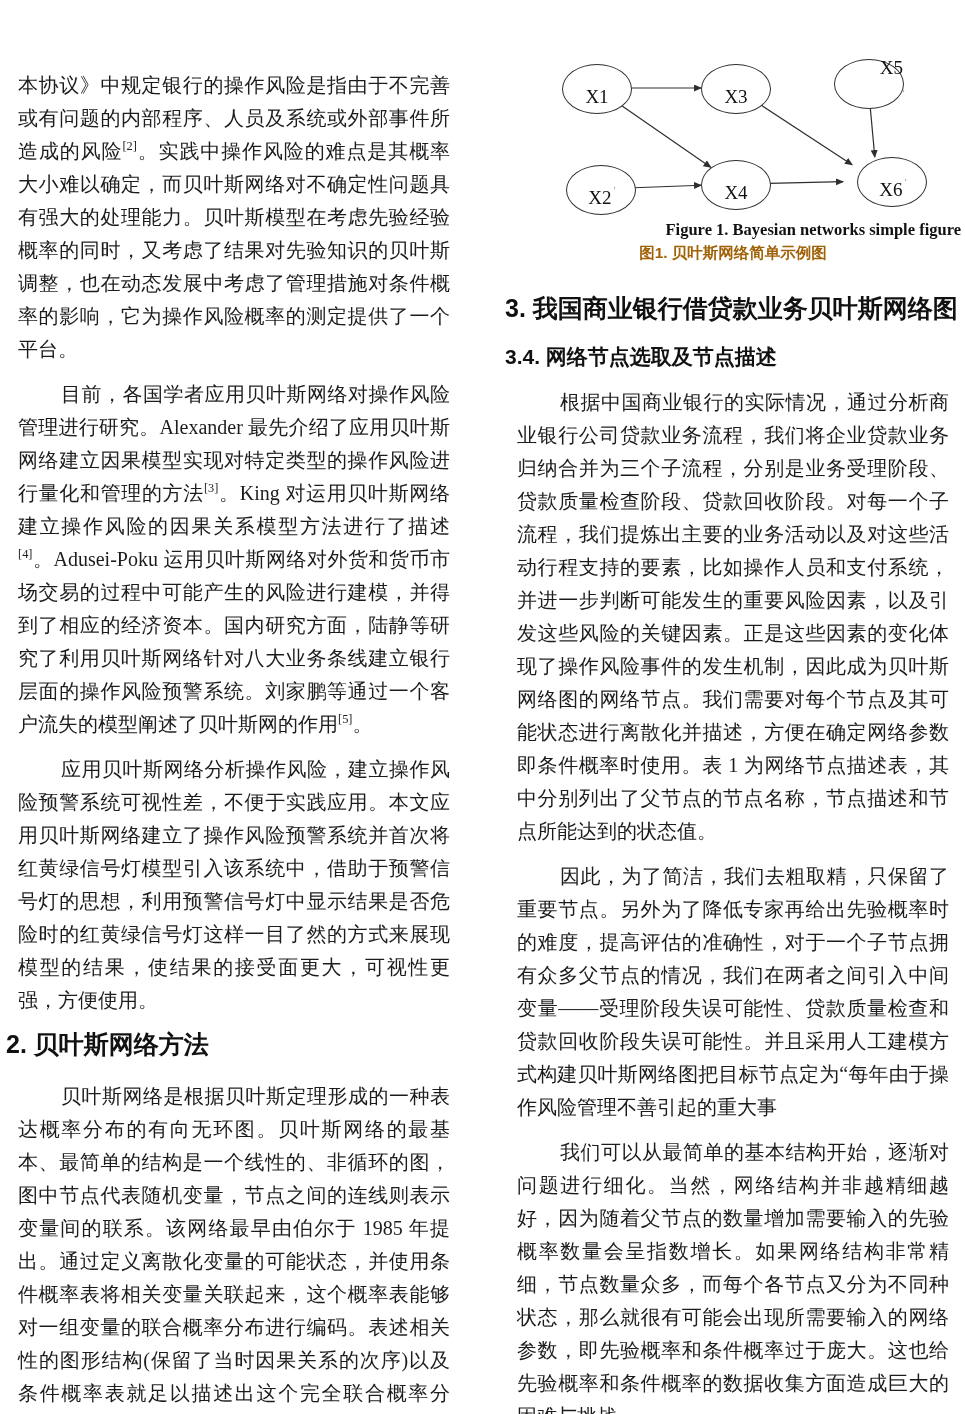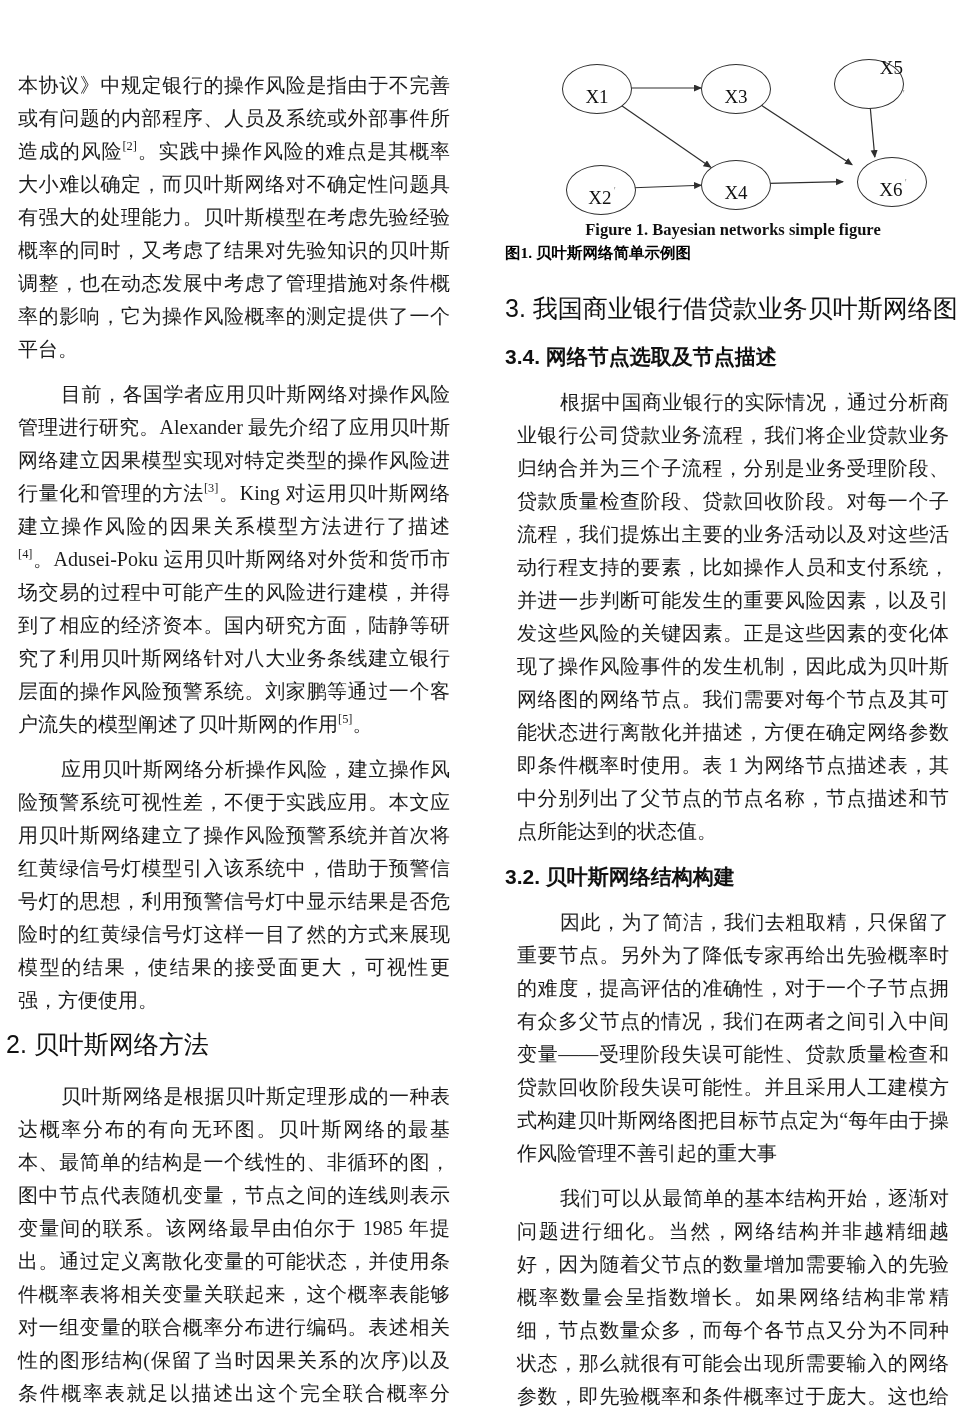--- a/index.html
+++ b/index.html
@@ -23,21 +23,21 @@
     font-size:20px;line-height:33px;
     text-align:justify;
   }
   .col-left{left:6px;top:57px;}
   .col-right{left:505px;top:48px;}
   .col p{margin:12px;text-indent:2.15em;}
   .col p.noindent{text-indent:0;}
   .col sup{font-size:0.62em;line-height:0;}
   h2.sec{
     font-family:"Liberation Sans",sans-serif;
-    font-size:25px;font-weight:normal;color:#111;
+    font-size:25px;font-weight:bold;color:#111;
     margin:9px 0 21px 0;line-height:30px;text-align:left;
   }
   h3.subsec{
     font-family:"Liberation Sans",sans-serif;
     font-size:21px;font-weight:bold;color:#111;
     margin:16px 0 16px 0;line-height:26px;text-align:left;
   }
   
   .figure-block{margin:0 0 30px 0;}
   .bn-diagram{
@@ -48,29 +48,29 @@
     position:absolute;z-index:1;
     width:68px;height:48px;
     border:1.4px solid #2e2e2e;border-radius:50%;
     background:#fff;
     display:flex;align-items:flex-end;justify-content:center;
     font-family:Liberation Serif, serif;
     font-size:19px;color:#111;
   }
   .bn-node .tick{font-size:11px;color:#9a9a9a;position:relative;top:-7px;left:2px;}
   .fig-cap-en{
-    margin-top:9px;text-align:center;
+    margin-top:9px;text-align:right;
     font-family:"Liberation Serif",serif;
     font-weight:bold;font-size:16.5px;color:#111;line-height:21px;
     text-indent:0;
   }
   .fig-cap-zh{
-    margin-top:2px;
-    font-family:Liberation Serif, serif;
-    font-weight:bold;font-size:15.5px;color:#000000;line-height:21px;
+    margin-top:2px;text-align:center;
+    font-family:Liberation Sans, sans-serif;
+    font-weight:bold;font-size:15.5px;color:#a16207;line-height:21px;
     text-indent:0;
   }
   .footer{
     position:absolute;left:6px;right:5px;top:1384px;
     font-size:17px;color:#222;
   }
   .footer .pageno{float:left;}
   .footer .copyright{float:right;}
 </style>
 </head>
@@ -128,19 +128,18 @@
         </div>
       <div class="fig-cap-en">Figure 1. Bayesian networks simple figure</div>
       <div class="fig-cap-zh">图1.  贝叶斯网络简单示例图</div>
     </div>
 
     <h2 class="sec">3.  我国商业银行借贷款业务贝叶斯网络图</h2>
 
     <h3 class="subsec">3.4.  网络节点选取及节点描述</h3>
     <p>根据中国商业银行的实际情况，通过分析商业银行公司贷款业务流程，我们将企业贷款业务归纳合并为三个子流程，分别是业务受理阶段、贷款质量检查阶段、贷款回收阶段。对每一个子流程，我们提炼出主要的业务活动以及对这些活动行程支持的要素，比如操作人员和支付系统，并进一步判断可能发生的重要风险因素，以及引发这些风险的关键因素。正是这些因素的变化体现了操作风险事件的发生机制，因此成为贝叶斯网络图的网络节点。我们需要对每个节点及其可能状态进行离散化并描述，方便在确定网络参数即条件概率时使用。表 1 为网络节点描述表，其中分别列出了父节点的节点名称，节点描述和节点所能达到的状态值。</p>
 
-    <h3 class="subsec">3.2.  贝叶斯网络结构构建</h3>
     <p>因此，为了简洁，我们去粗取精，只保留了重要节点。另外为了降低专家再给出先验概率时的难度，提高评估的准确性，对于一个子节点拥有众多父节点的情况，我们在两者之间引入中间变量——受理阶段失误可能性、贷款质量检查和贷款回收阶段失误可能性。并且采用人工建模方式构建贝叶斯网络图把目标节点定为“每年由于操作风险管理不善引起的重大事</p>
     <p>我们可以从最简单的基本结构开始，逐渐对问题进行细化。当然，网络结构并非越精细越好，因为随着父节点的数量增加需要输入的先验概率数量会呈指数增长。如果网络结构非常精细，节点数量众多，而每个各节点又分为不同种状态，那么就很有可能会出现所需要输入的网络参数，即先验概率和条件概率过于庞大。这也给先验概率和条件概率的数据收集方面造成巨大的困难与挑战。</p>
   </div>
 
 
 </div>
 
 </body></html>

